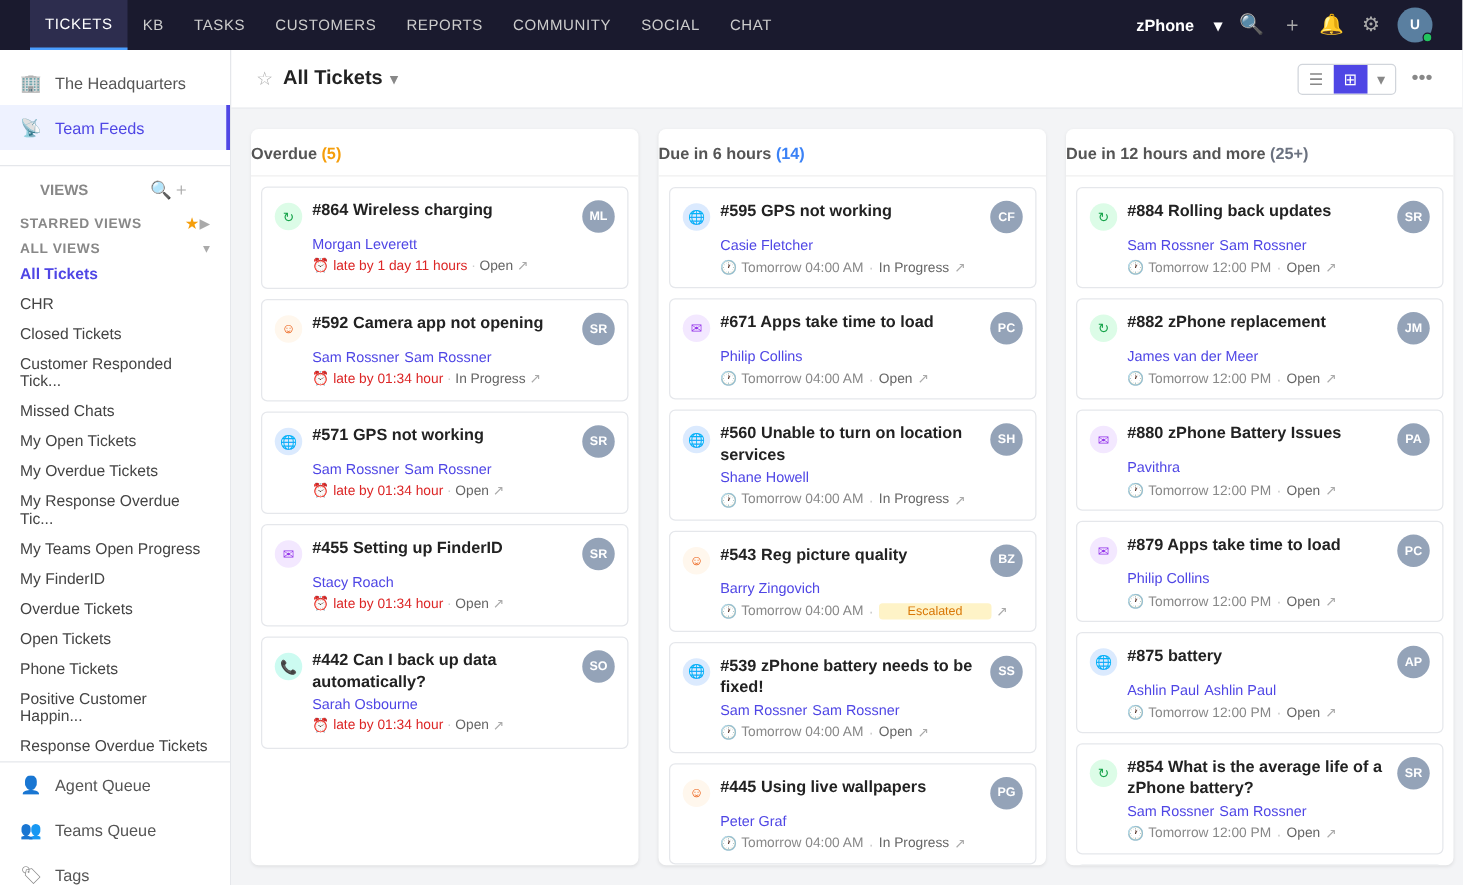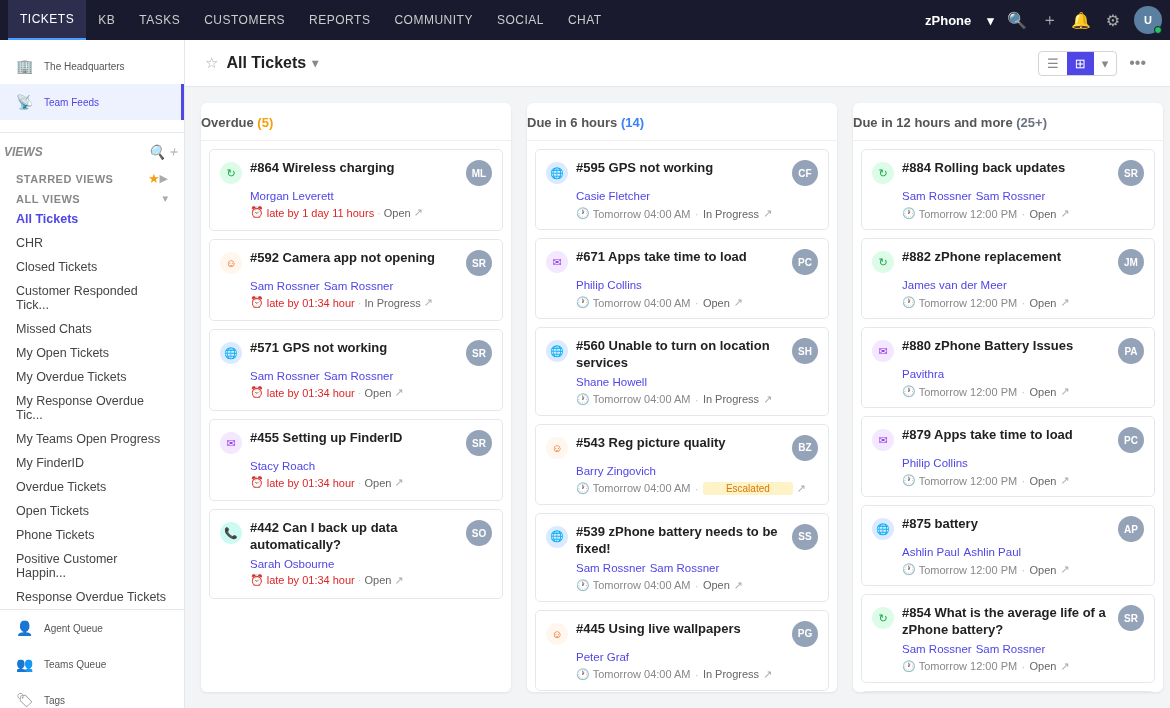--- a/index.html
+++ b/index.html
@@ -1,40 +1,40 @@
 <!DOCTYPE html>
 <html><head>
   <meta charset="utf-8">
   <style>
     * { box-sizing: border-box; margin: 0; padding: 0; }
     body { font-family: -apple-system, BlinkMacSystemFont, 'Segoe UI', sans-serif; font-size: 13px; background: #f3f4f6; color: #333; display: flex; flex-direction: column; height: 708px; width: 1170px; overflow: hidden; }
 
     
-    .top-nav { background: #1a1a2e; display: flex; align-items: center; height: 40px; padding: 0 8px; flex-shrink: 0; }
+    .top-nav { background: #1a1a2e; display: flex; align-items: center; height: 40px; padding: 0 24px; flex-shrink: 0; }
     .top-nav-item { color: #ccc; padding: 0 12px; font-size: 12px; font-weight: 500; cursor: pointer; height: 100%; display: flex; align-items: center; text-transform: uppercase; letter-spacing: 0.5px; }
     .top-nav-item.active { background: #2d2d4e; color: #fff; border-bottom: 2px solid #4a9eff; }
     .top-nav-right { margin-left: auto; display: flex; align-items: center; gap: 14px; }
     .top-nav-brand { color: #fff; font-size: 13px; font-weight: 600; display: flex; align-items: center; gap: 16px; }
     .top-nav-icon { color: #aaa; cursor: pointer; font-size: 16px; }
     .avatar-circle { width: 28px; height: 28px; border-radius: 50%; background: #5a7fa0; display: flex; align-items: center; justify-content: center; color: #fff; font-size: 11px; font-weight: 600; position: relative; }
     .avatar-dot { width: 8px; height: 8px; background: #22c55e; border-radius: 50%; position: absolute; bottom: 0; right: 0; border: 1px solid #1a1a2e; }
 
     
     .main-layout { display: flex; flex: 1; overflow: hidden; }
 
     
     .sidebar { width: 185px; background: #fff; border-right: 1px solid #e5e7eb; display: flex; flex-direction: column; overflow-y: auto; flex-shrink: 0; }
     .sidebar-section { padding: 8px 0; }
     .sidebar-main-item { display: flex; align-items: center; gap: 10px; padding: 9px 16px; cursor: pointer; color: #555; font-size: 13px; }
     .sidebar-main-item.active { background: #eef2ff; color: #4f46e5; border-right: 3px solid #4f46e5; }
     .sidebar-icon { width: 18px; height: 18px; display: flex; align-items: center; justify-content: center; color: #888; font-size: 14px; }
-    .sidebar-label { font-size: 10px; font-weight: 500; }
+    .sidebar-label { font-size: 13px; font-weight: 500; }
     .sidebar-divider { border: none; border-top: 1px solid #e5e7eb; margin: 4px 0; }
 
-    .views-header { display: flex; align-items: center; padding: 6px 4px; font-style: italic; }
+    .views-header { display: flex; align-items: center; padding: 6px 32px; }
     .views-header-label { font-size: 12px; font-weight: 600; color: #888; text-transform: uppercase; flex: 1; }
     .views-header-icons { display: flex; gap: 8px; color: #aaa; cursor: pointer; font-size: 14px; }
 
     .starred-header { display: flex; align-items: center; padding: 4px 16px 2px; }
     .starred-label { font-size: 11px; font-weight: 700; color: #888; text-transform: uppercase; letter-spacing: 0.5px; flex: 1; }
     .starred-icon { color: #f59e0b; font-size: 13px; margin-left: 4px; }
     .starred-arrow { color: #aaa; font-size: 11px; }
 
     .all-views-header { display: flex; align-items: center; padding: 4px 16px 2px; }
     .all-views-label { font-size: 11px; font-weight: 700; color: #888; text-transform: uppercase; letter-spacing: 0.5px; flex: 1; }

